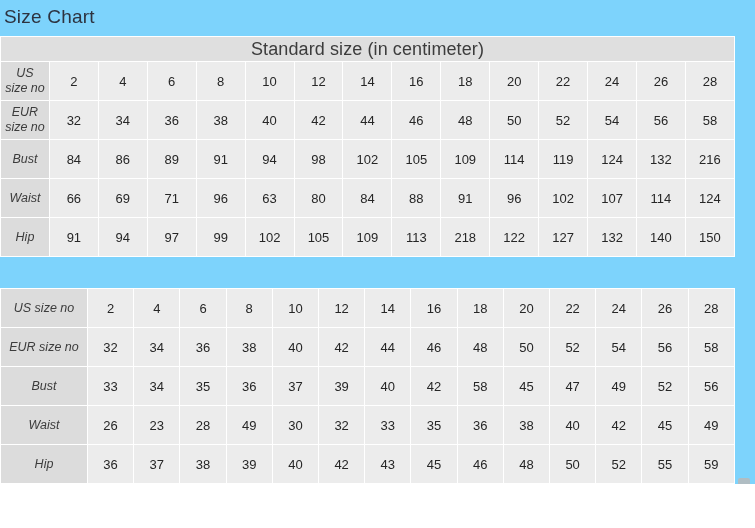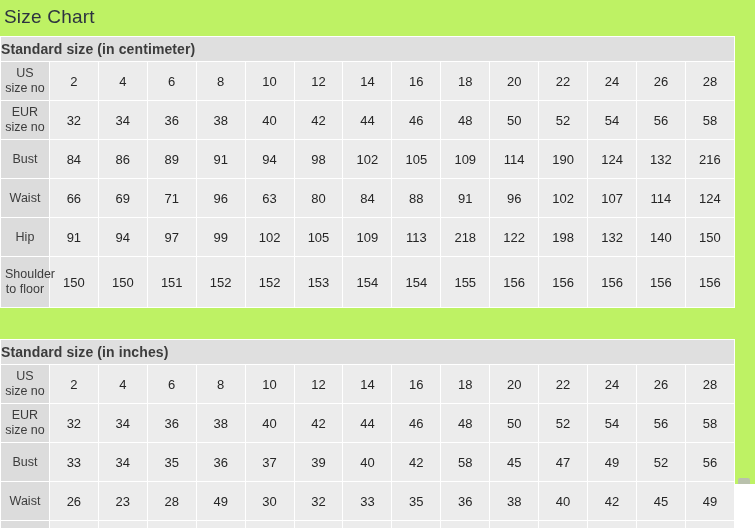--- a/index.html
+++ b/index.html
@@ -12,21 +12,21 @@
     height: 528px;
     font-family: "Liberation Sans", sans-serif;
     color: #333333;
     overflow: hidden;
   }
 
   .page {
     position: relative;
     width: 755px;
     height: 484px;
-    background: #bef264;
+    background: #7dd3fc;
   }
 
   .page-title {
     font-size: 19px;
     font-weight: normal;
     color: #2d3340;
     padding: 5px 0 0 4px;
     line-height: 24px;
     letter-spacing: 0.2px;
   }
@@ -41,37 +41,39 @@
     width: 735px;
     border-collapse: separate;
     border-spacing: 1px;
     background: #ffffff;
     table-layout: fixed;
   }
 
   .size-table .band {
     background: #dfdfdf;
     color: #3c3c3c;
-    font-size: 14px;
+    font-size: 18px;
+    text-align: center;
     height: 24px;
-    font-weight: bold;
+    font-weight: normal;
     padding: 0;
     letter-spacing: 0.1px;
   }
 
   .size-table th.rowlabel {
     background: #dcdcdc;
     color: #3c3c3c;
     font-size: 12.5px;
     font-weight: normal;
     text-align: center;
     width: 78px;
     padding: 4px 4px;
     line-height: 15px;
     vertical-align: middle;
+    font-style: italic;
   }
 
   .size-table td.cell {
     background: #ececec;
     color: #262626;
     font-size: 13px;
     text-align: center;
     vertical-align: middle;
     padding: 0;
     height: 38px;
@@ -150,21 +152,21 @@
           <td class="cell">84</td>
           <td class="cell">86</td>
           <td class="cell">89</td>
           <td class="cell">91</td>
           <td class="cell">94</td>
           <td class="cell">98</td>
           <td class="cell">102</td>
           <td class="cell">105</td>
           <td class="cell">109</td>
           <td class="cell">114</td>
-          <td class="cell">190</td>
+          <td class="cell">119</td>
           <td class="cell">124</td>
           <td class="cell">132</td>
           <td class="cell">216</td>
         </tr>
         <tr>
           <th class="rowlabel">Waist</th>
           <td class="cell">66</td>
           <td class="cell">69</td>
           <td class="cell">71</td>
           <td class="cell">96</td>
@@ -184,54 +186,34 @@
           <td class="cell">91</td>
           <td class="cell">94</td>
           <td class="cell">97</td>
           <td class="cell">99</td>
           <td class="cell">102</td>
           <td class="cell">105</td>
           <td class="cell">109</td>
           <td class="cell">113</td>
           <td class="cell">218</td>
           <td class="cell">122</td>
-          <td class="cell">198</td>
+          <td class="cell">127</td>
           <td class="cell">132</td>
           <td class="cell">140</td>
           <td class="cell">150</td>
         </tr>
-        <tr class="tall">
-          <th class="rowlabel">Shoulder to floor</th>
-          <td class="cell">150</td>
-          <td class="cell">150</td>
-          <td class="cell">151</td>
-          <td class="cell">152</td>
-          <td class="cell">152</td>
-          <td class="cell">153</td>
-          <td class="cell">154</td>
-          <td class="cell">154</td>
-          <td class="cell">155</td>
-          <td class="cell">156</td>
-          <td class="cell">156</td>
-          <td class="cell">156</td>
-          <td class="cell">156</td>
-          <td class="cell">156</td>
-        </tr>
       </tbody>
     </table>
   </div>
 
   <div class="table-gap"></div>
 
   <div class="size-table-wrap">
     <table class="size-table">
       <tbody>
-        <tr>
-          <td class="band" colspan="15">Standard size (in inches)</td>
-        </tr>
         <tr>
           <th class="rowlabel">US size no</th>
           <td class="cell">2</td>
           <td class="cell">4</td>
           <td class="cell">6</td>
           <td class="cell">8</td>
           <td class="cell">10</td>
           <td class="cell">12</td>
           <td class="cell">14</td>
           <td class="cell">16</td>

